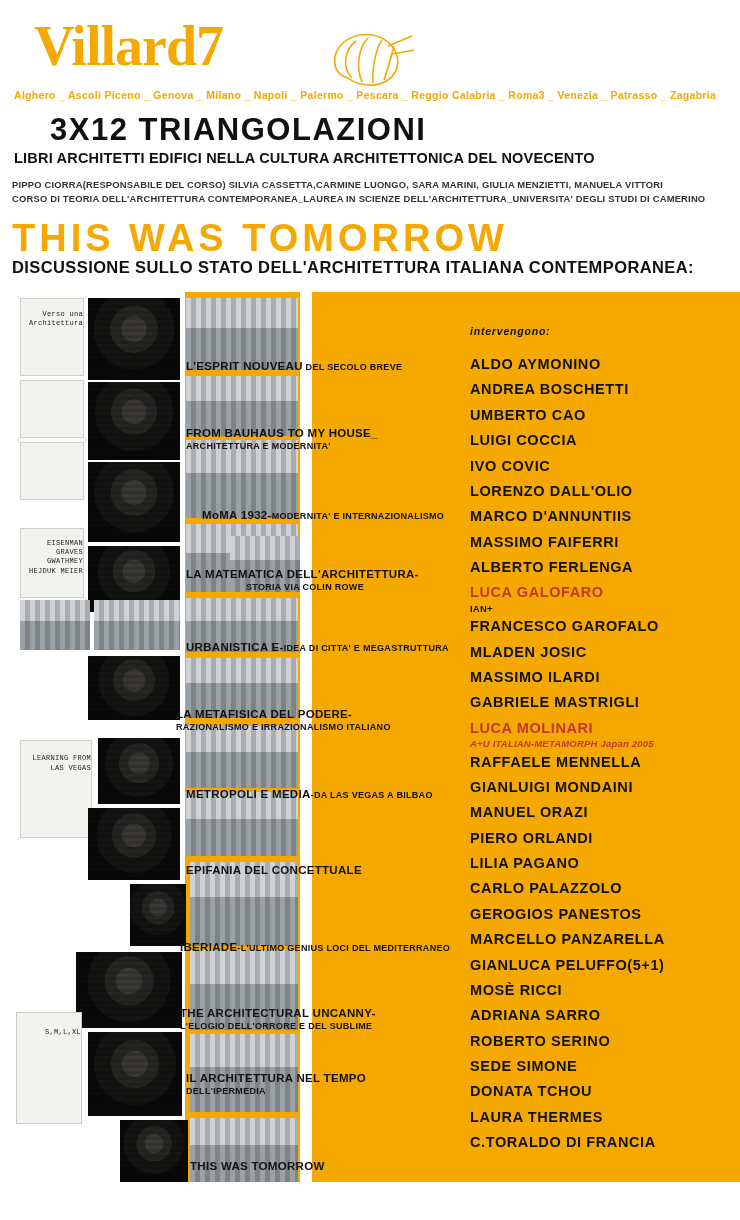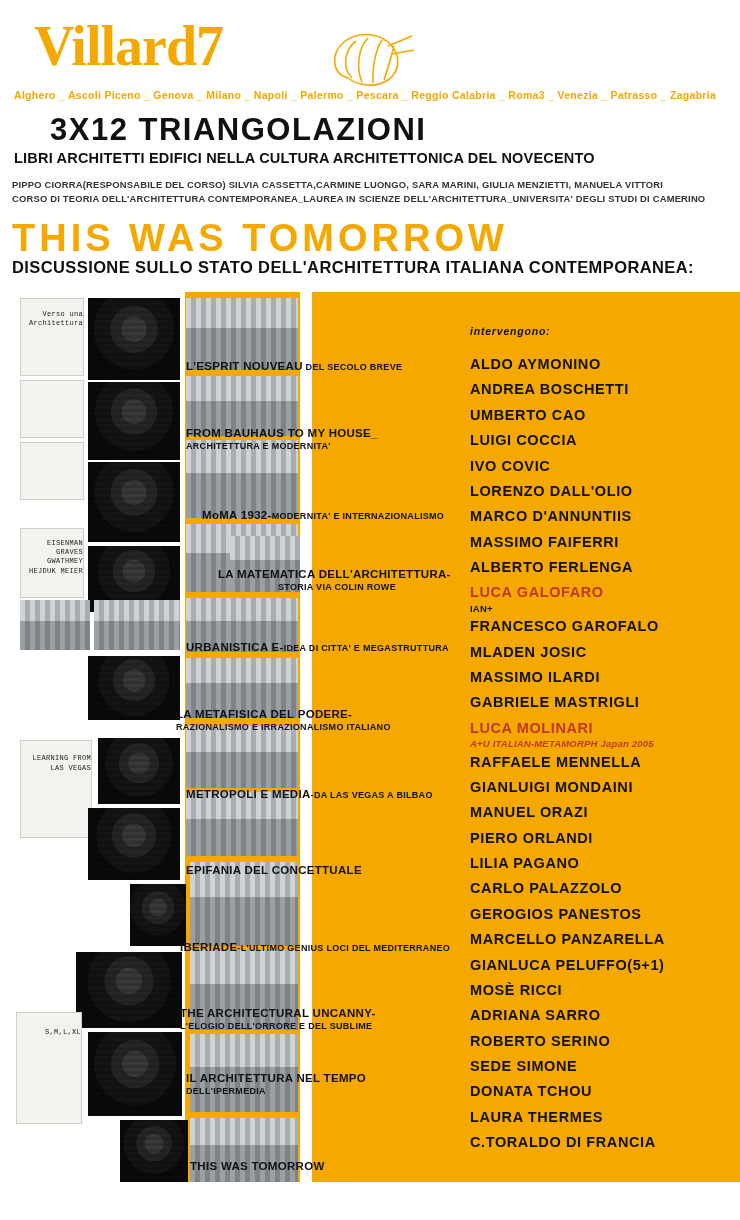--- a/index.html
+++ b/index.html
@@ -289,21 +289,21 @@
 
   <div class="caption" style="left:186px;top:360px;">
     <span>L'ESPRIT NOUVEAU</span><span class="sub"> DEL SECOLO BREVE</span>
   </div>
   <div class="caption" style="left:186px;top:427px;">
     <span>FROM BAUHAUS TO MY HOUSE_</span><br><span class="sub">ARCHITETTURA E MODERNITA'</span>
   </div>
   <div class="caption" style="left:186px;top:509px;padding-left:16px;">
     <span>MoMA 1932-</span><span class="sub">MODERNITA' E INTERNAZIONALISMO</span>
   </div>
-  <div class="caption" style="left:186px;top:568px;margin-left:32px;">
+  <div class="caption" style="left:186px;top:568px;">
     <span>LA MATEMATICA DELL'ARCHITETTURA-</span><br><span class="sub" style="margin-left:60px;display:inline-block;">STORIA VIA COLIN ROWE</span>
   </div>
   <div class="caption" style="left:186px;top:641px;">
     <span>URBANISTICA E-</span><span class="sub">IDEA DI CITTA' E MEGASTRUTTURA</span>
   </div>
   <div class="caption" style="left:176px;top:708px;">
     <span>LA METAFISICA DEL PODERE-</span><br><span class="sub">RAZIONALISMO E IRRAZIONALISMO ITALIANO</span>
   </div>
   <div class="caption" style="left:186px;top:788px;">
     <span>METROPOLI E MEDIA</span><span class="sub">-DA LAS VEGAS A BILBAO</span>

